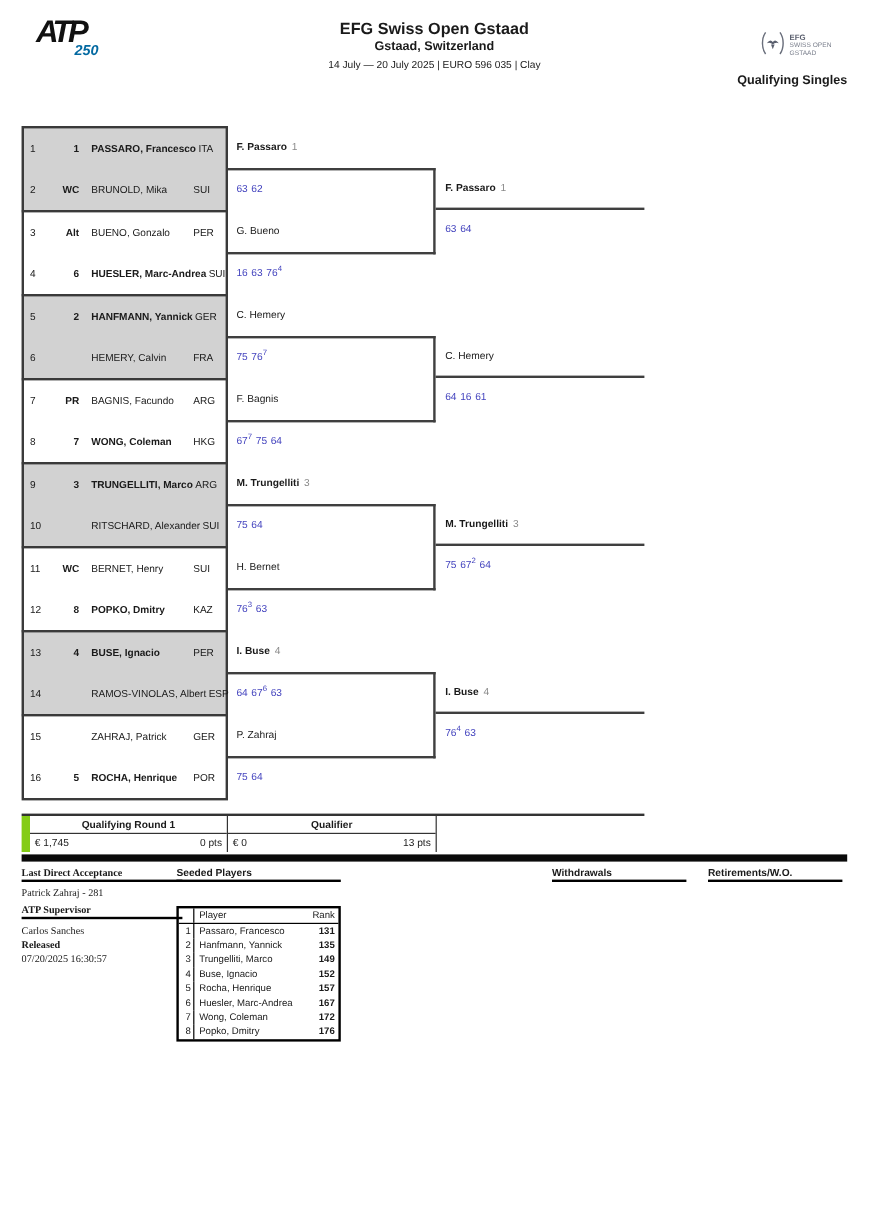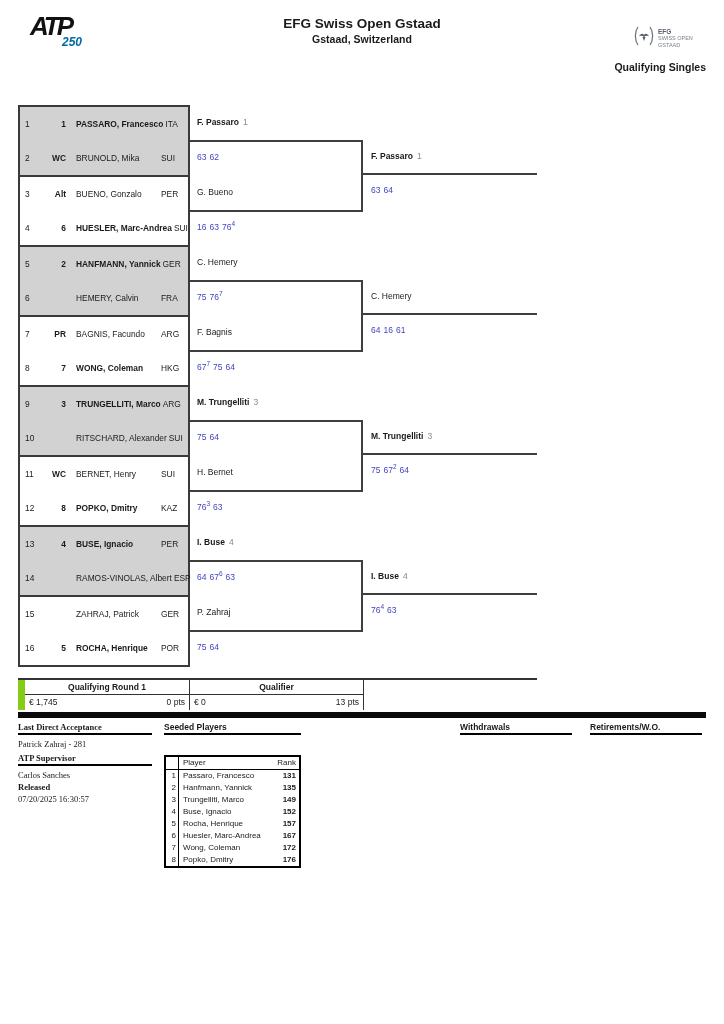--- a/index.html
+++ b/index.html
@@ -47,21 +47,21 @@
   .pcol.firstcol{border-left:7px solid #84cc16;}
   .pc1{width:172px;}.pc2{width:173px;}.pc3{width:174px;}
   .phead{height:14px;line-height:14px;text-align:center;font-weight:bold;font-size:8.5px;border-bottom:1px solid #333;}
   .pvals{display:flex;justify-content:space-between;height:15px;line-height:15px;padding:0 4px;font-size:8.5px;}
   .blackbar{position:absolute;left:18px;top:712px;width:688px;height:6px;background:#0a0a0a;}
   
   .fsec{position:absolute;top:722px;font-size:8.5px;}
   .ftitle{font-weight:bold;font-size:8.5px;border-bottom:2px solid #000;padding-bottom:1px;margin-bottom:3px;}
   .fline{line-height:12px;}
   #f-lda{left:18px;width:134px;font-family:Liberation Serif, serif;}
-  #f-sp{left:164px;width:137px;}
+  #f-sp{left:147px;width:137px;}
   #f-alt{left:320px;width:112px;}
   #f-wd{left:460px;width:112px;}
   #f-ret{left:590px;width:112px;}
   .sptable{border:2px solid #000;margin-top:20px;}
   .sprow{display:flex;height:12px;line-height:12px;font-size:8px;white-space:nowrap;}
   .sphead{border-bottom:1px solid #000;}
   .spnum{width:13px;flex:none;border-right:1px solid #000;text-align:right;padding-right:2px;box-sizing:border-box;}
   .spname{flex:1;padding-left:4px;}
   .sprank{width:28px;flex:none;text-align:right;padding-right:3px;font-weight:bold;}
   .sprank.hdr{font-weight:normal;}
@@ -71,20 +71,21 @@
 
 <div class="page">
 
   <div class="atp-logo">
     <div class="atp-word">ATP</div>
     <div class="atp-tier">250</div>
   </div>
   <div class="titleblock">
     <div class="t1">EFG Swiss Open Gstaad</div>
     <div class="t2">Gstaad, Switzerland</div>
+    <div class="t3">14 July — 20 July 2025 | EURO 596 035 | Clay</div>
   </div>
   <div class="efg-logo">
     <span>
       <svg width="22" height="24" viewBox="0 0 22 24">
         <path d="M5,3 C1.5,8 1.5,16 5,21" stroke="#6a6f7c" stroke-width="1.2" fill="none"></path>
         <path d="M17,3 C20.5,8 20.5,16 17,21" stroke="#6a6f7c" stroke-width="1.2" fill="none"></path>
         <path d="M6,12 Q9,8 11,11 Q13,8 16,12 Q13,11 11,13 Q9,11 6,12 Z" fill="#5a5f6e"></path>
         <path d="M9.5,13 L11,17 L12.5,13 Z" fill="#5a5f6e"></path>
       </svg>
     </span>

